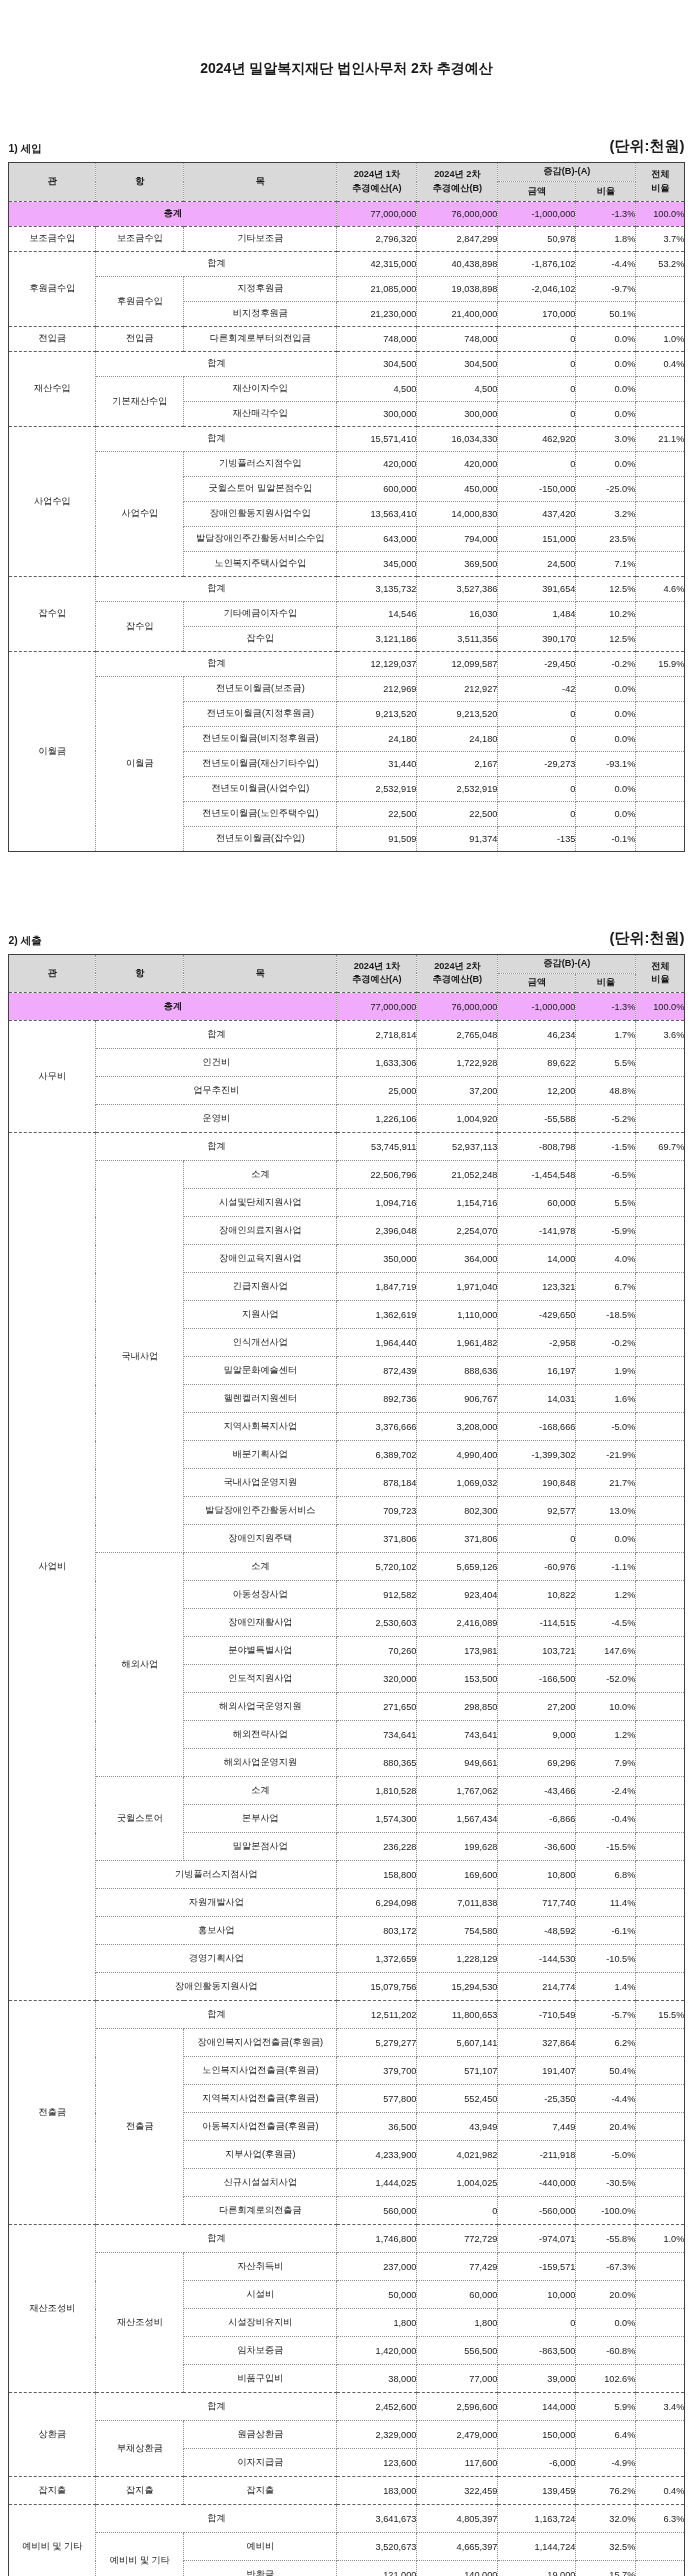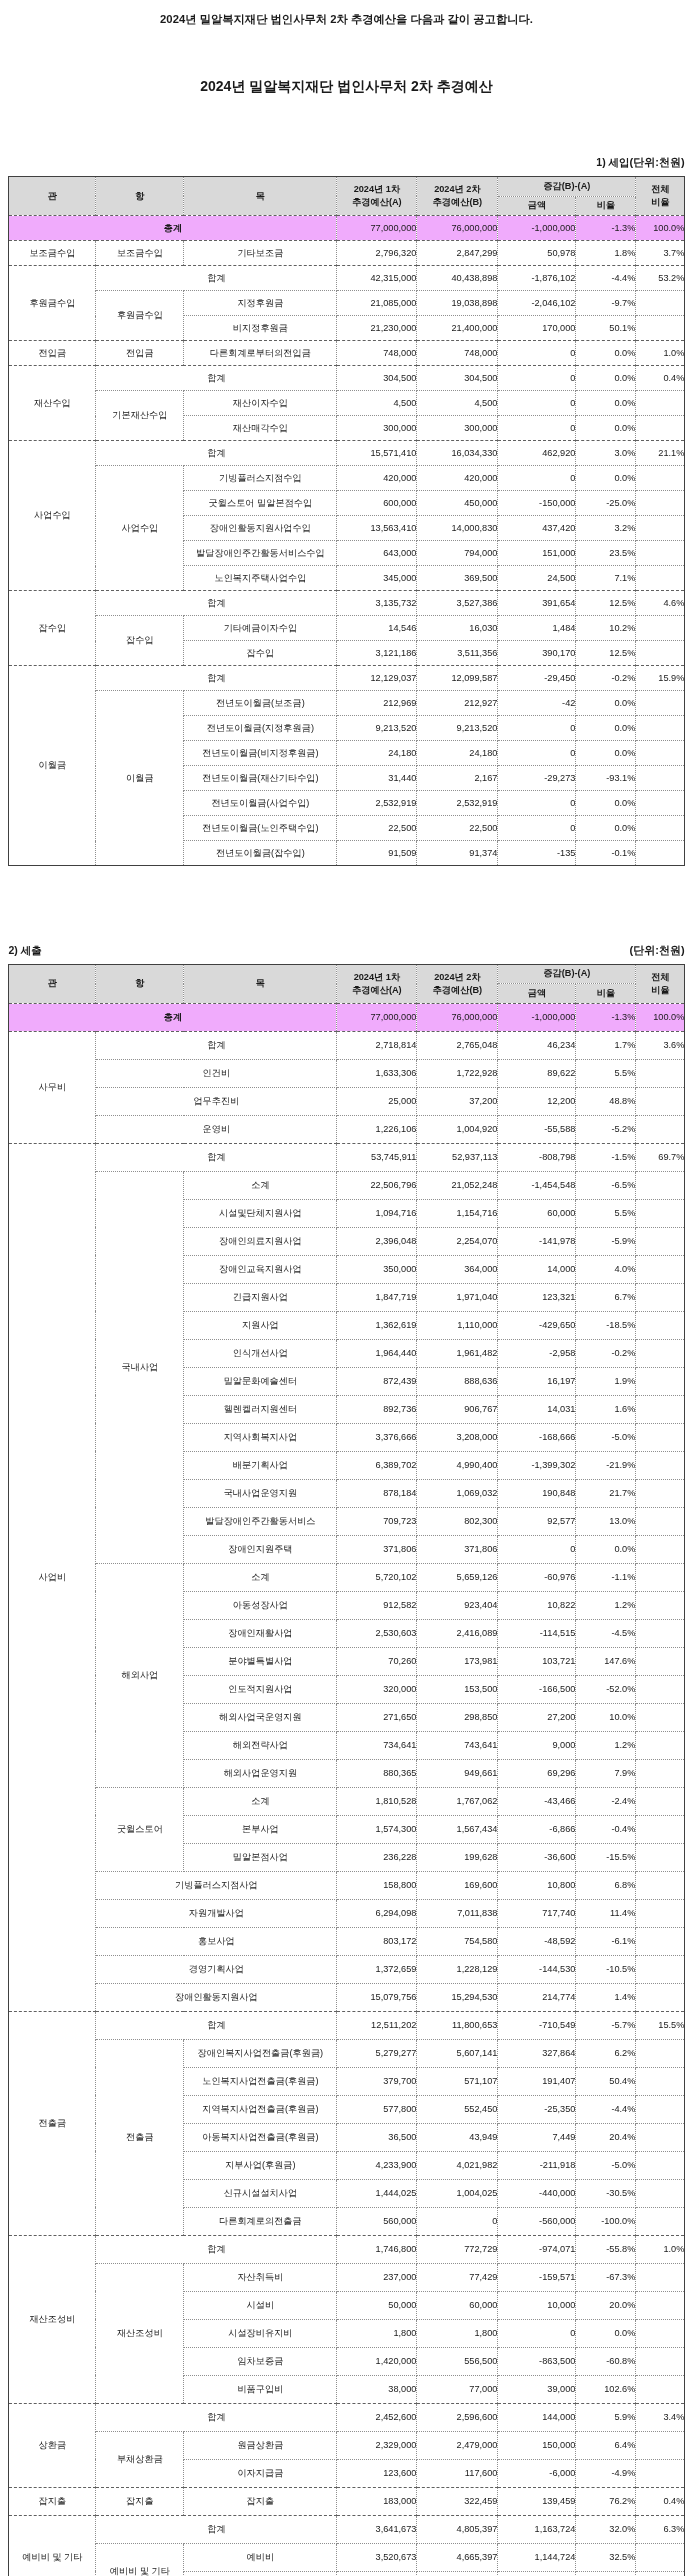--- a/index.html
+++ b/index.html
@@ -4,24 +4,24 @@
 <style>
   html,body{margin:0;padding:0;background:#ffffff;}
   body{
     width:693px;height:2576px;overflow:hidden;
     font-family:"Liberation Sans","DejaVu Sans",sans-serif;
     color:#1a1a1a;
   }
   .announce{padding-top:10px;text-align:center;font-weight:bold;font-size:11.3px;line-height:18.4px;}
   .title{margin-top:50px;text-align:center;font-weight:bold;font-size:14px;}
   .secrow{margin:0 8.4px;display:flex;justify-content:space-between;align-items:flex-end;}
-  .secrow.first{margin-top:59px;margin-bottom:5.9px;justify-content:flex-end;}
+  .secrow.first{margin-top:59px;margin-bottom:5.9px;}
   .secrow.second{margin-top:77px;margin-bottom:5.9px;}
   .seclabel{font-weight:bold;font-size:10.5px;}
-  .unitlabel{font-weight:bold;font-size:11px;}
+  .unitlabel{font-weight:bold;font-size:15px;}
   table.t{
     width:676px;margin-left:8.4px;border-collapse:collapse;table-layout:fixed;
     border:1.7px solid #404040;font-size:9.2px;
   }
   table.t td{
     border:0.8px dotted #8f8f8f;overflow:hidden;white-space:nowrap;
     vertical-align:middle;padding:0;
   }
   .t1 td{height:24px;}
   .t2 td{height:27px;}
@@ -34,21 +34,20 @@
   tr.grp td{border-top:0.8px dashed #606060;}
   td.lbl{text-align:center;}
   td.n{text-align:right;padding-right:5.9px;}
   td.p{text-align:right;padding-right:11px;}
   td.tp{text-align:right;padding-right:5px;}
 </style>
 </head>
 <body>
 
 <div class="announce">
-  <div>2024년 밀알복지재단 법인사무처 2차 추경예산을 다음과 같이 공고합니다.</div>
 </div>
 
 <div class="title">2024년 밀알복지재단 법인사무처 2차 추경예산</div>
 
 <div class="secrow first">
   <span class="seclabel">1) 세입</span>
   <span class="unitlabel">(단위:천원)</span>
 </div>
 
 <table class="t t1">

